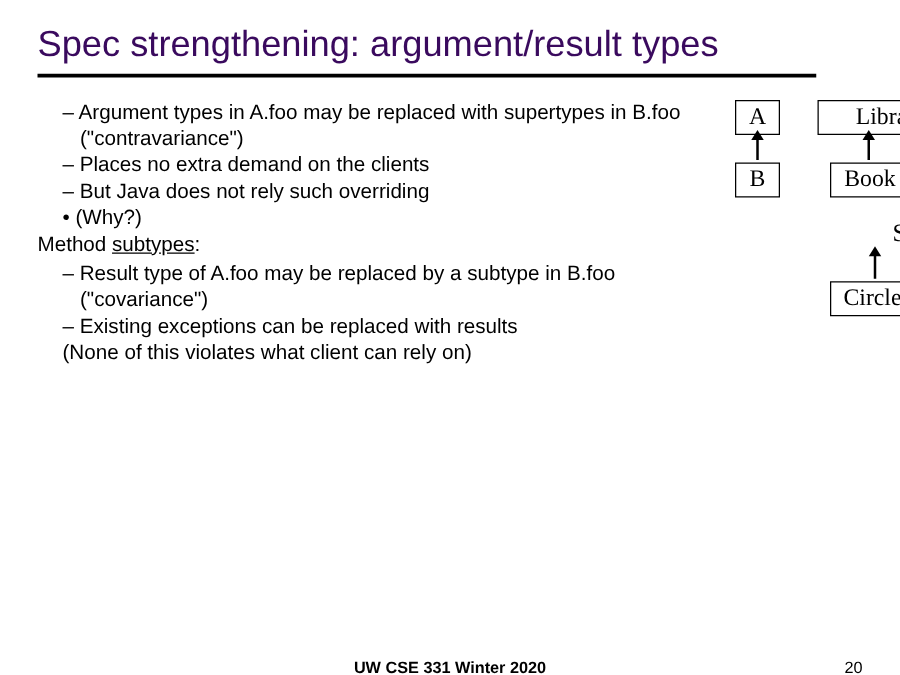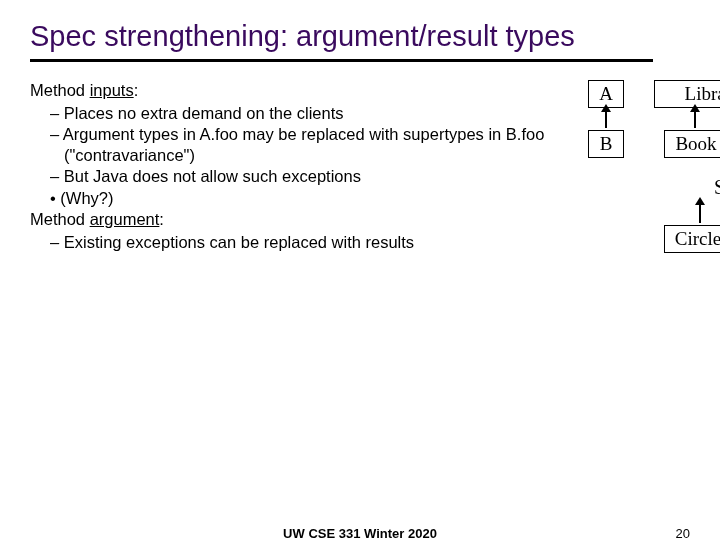--- a/index.html
+++ b/index.html
@@ -110,31 +110,30 @@
   }
 </style>
 </head>
 <body>
 
 <div class="slide">
   <div class="title">Spec strengthening: argument/result types</div>
 
   <div class="content-row">
     <div class="text-col">
-      <div class="sect">
-        <span>Method </span><span class="under">inputs</span><span>:</span>
-      </div>
+      <div class="lvl1">– Argument types in A.foo may be replaced with supertypes in B.foo ("contravariance")</div>
       <div class="lvl1">– Places no extra demand on the clients</div>
-      <div class="lvl1">– Argument types in A.foo may be replaced with supertypes in B.foo ("contravariance")</div>
-      <div class="lvl1">– But Java does not allow such exceptions</div>
+      <div class="lvl1">– But Java does not rely such overriding</div>
       <div class="lvl2">• (Why?)</div>
       <div class="sect">
-        <span>Method </span><span class="under">argument</span><span>:</span>
+        <span>Method </span><span class="under">subtypes</span><span>:</span>
       </div>
+      <div class="lvl1">– Result type of A.foo may be replaced by a subtype in B.foo ("covariance")</div>
       <div class="lvl1" style="width:520px">– Existing exceptions can be replaced with results</div>
+      <div class="paren" style="width:520px">(None of this violates what client can rely on)</div>
     </div>
 
     <div class="diagram-col">
 
       <div class="box" style="left:4px; top:0; width:22px; height:22px;">A</div>
       <div class="arrow" style="left:21px; top:30px; height:18px;"></div>
       <div class="box" style="left:4px; top:50px; width:22px; height:22px;">B</div>
 
       <div class="box" style="left:70px; top:0; width:170px; height:22px;">Library.Holding</div>
       <div class="arrow" style="left:110px; top:30px; height:18px;"></div>

